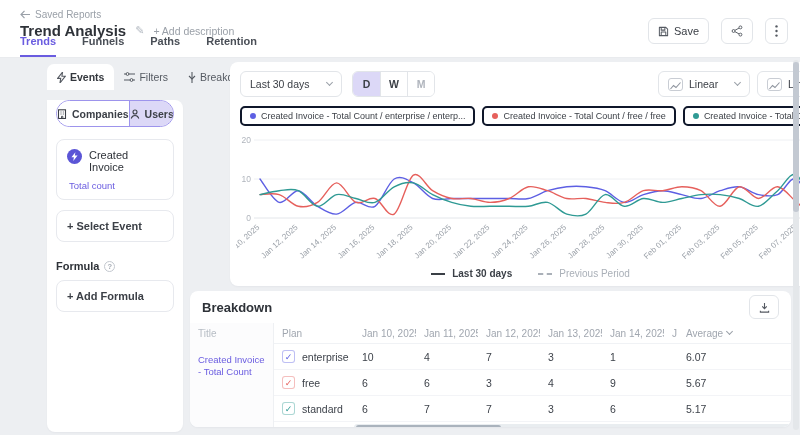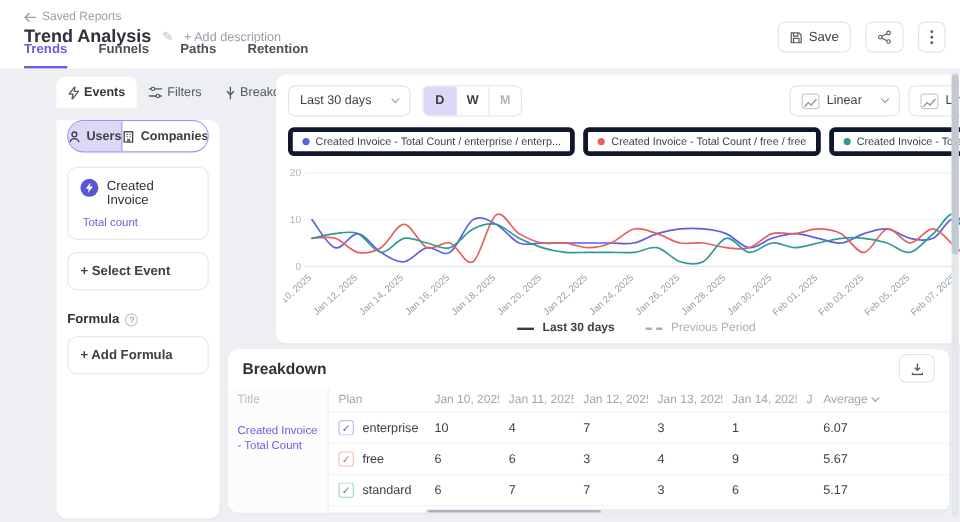--- a/index.html
+++ b/index.html
@@ -48,21 +48,21 @@
   .chev { width:5px; height:5px; border-right:1.4px solid #9aa0a8; border-bottom:1.4px solid #9aa0a8; transform:rotate(45deg); margin-top:-3px; flex:none; }
   .range-select { width:102px; }
   .gran-group { display:flex; margin-left:10px; border:1px solid #e2e5e9; border-radius:6px; overflow:hidden; height:26px; }
   .gran-btn { width:27px; display:flex; align-items:center; justify-content:center; font-size:10.5px; color:#b0b5bd; cursor:pointer; background:#fff; font-weight:bold; }
   .gran-btn + .gran-btn { border-left:1px solid #e2e5e9; }
   .gran-btn.active { background:#dcd8f7; color:#3c4047; border-color:#9d94ec; }
   .gran-btn.mid { color:#3c4047; }
   .controls-right { margin-left:auto; display:flex; gap:7px; }
   .mini-chart-ic { width:15px; height:13px; border:1px solid #c9cdd4; border-radius:3px; display:flex; align-items:flex-end; justify-content:center; flex:none; }
   .legend-row { display:flex; gap:7px; padding:5px 10px 0; }
-  .legend-pill { display:flex; align-items:center; gap:5px; border:4px solid #0f172a; border-radius:5px; padding:3px 8px; font-size:9px; color:#3c4047; white-space:nowrap; cursor:pointer; }
+  .legend-pill { display:flex; align-items:center; gap:5px; border:2px solid #0f172a; border-radius:5px; padding:3px 8px; font-size:9px; color:#3c4047; white-space:nowrap; cursor:pointer; }
   .legend-dot { width:6px; height:6px; border-radius:50%; flex:none; }
   .chart-wrap { padding:4px 6px 0 6px; }
   .bottom-legend { position:absolute; bottom:7px; left:0; right:0; display:flex; justify-content:center; gap:26px; align-items:center; }
   .bl-item { display:flex; align-items:center; gap:7px; font-size:10px; font-weight:bold; color:#3a3f46; }
   .bl-item.prev { color:#aab0b8; font-weight:normal; }
   .bl-swatch { width:14px; border-top:2px solid #3a3f46; }
   .bl-swatch.dashed { border-top:2px dashed #aab0b8; }
 
   
   .bd-card { position:absolute; top:291px; left:190px; width:601px; height:136px; background:#fff; border-radius:8px; box-shadow:0 1px 2px rgba(20,24,40,.04); overflow:hidden; }
@@ -158,33 +158,33 @@
       <div class="side-tab">
         <svg width="8" height="11" viewBox="0 0 8 11">
           <path d="M4 0v11" stroke="#555a62" stroke-width="1.1"></path>
           <path d="M1 4 4 7 7 4" stroke="#555a62" stroke-width="1.1" fill="none"></path>
         </svg>
         <span>Breakdown</span>
       </div>
     </div>
   <div class="side-panel">
     <div class="entity-toggle" id="entity-toggle">
+        <div class="entity-opt">
+          <svg width="10" height="10" viewBox="0 0 10 10">
+            <rect x="1.5" y="0.8" width="7" height="8.7" fill="none" stroke="#3c4047" stroke-width="1.1"></rect>
+            <path d="M3.5 3h1M5.8 3h1M3.5 5h1M5.8 5h1M4.5 9.5V7.3h1.3v2.2" stroke="#3c4047" stroke-width="0.9" fill="none"></path>
+          </svg>
+          <span>Companies</span>
+        </div>
         <div class="entity-opt active">
           <svg width="10" height="10" viewBox="0 0 10 10">
             <circle cx="5" cy="3" r="2" fill="none" stroke="#3c4047" stroke-width="1.1"></circle>
             <path d="M1.2 9.5c.6-2 2-3 3.8-3s3.2 1 3.8 3" fill="none" stroke="#3c4047" stroke-width="1.1"></path>
           </svg>
           <span>Users</span>
-        </div>
-        <div class="entity-opt">
-          <svg width="10" height="10" viewBox="0 0 10 10">
-            <rect x="1.5" y="0.8" width="7" height="8.7" fill="none" stroke="#3c4047" stroke-width="1.1"></rect>
-            <path d="M3.5 3h1M5.8 3h1M3.5 5h1M5.8 5h1M4.5 9.5V7.3h1.3v2.2" stroke="#3c4047" stroke-width="0.9" fill="none"></path>
-          </svg>
-          <span>Companies</span>
         </div>
       </div>
     <div class="event-card">
       <div class="event-head">
         <span class="event-badge">
           <svg width="7" height="9" viewBox="0 0 8 10">
               <path d="M5 0 0.5 5.8h2.8L2.6 10 7.5 3.8H4.4z" fill="#fff"></path>
             </svg>
         </span>
         <span class="event-name">Created Invoice</span>

